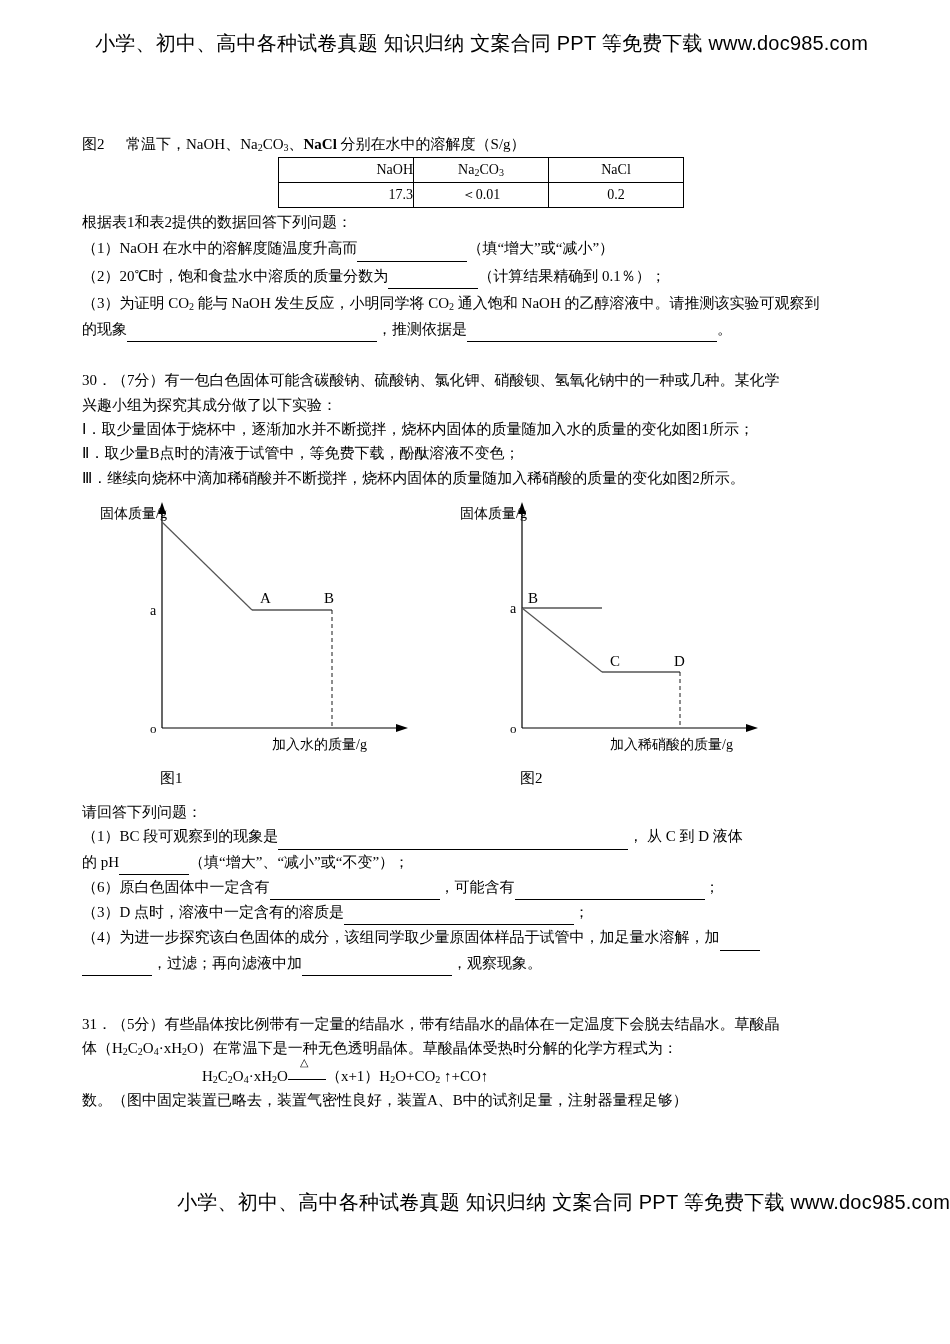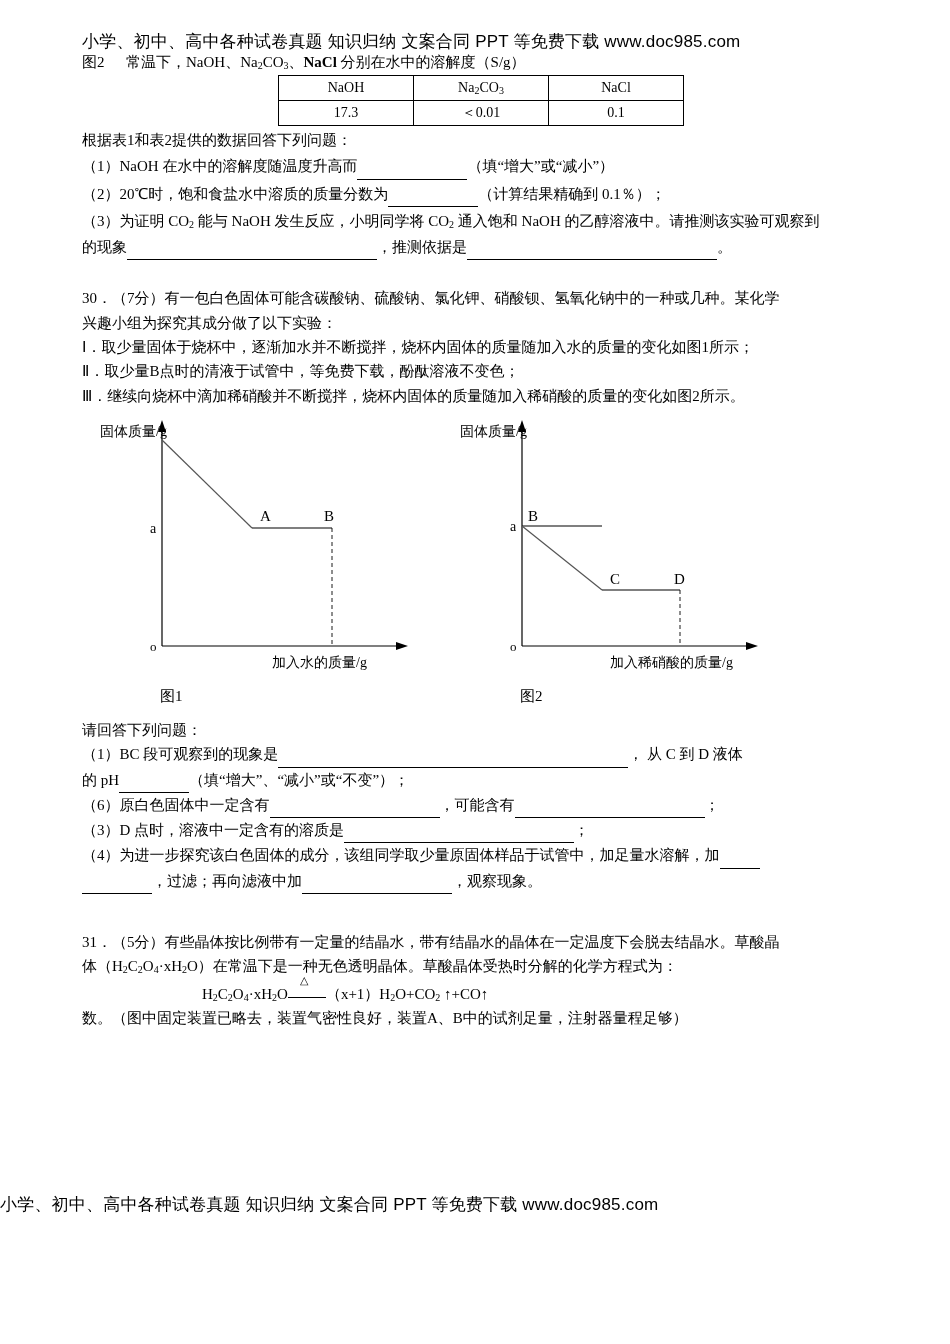--- a/index.html
+++ b/index.html
@@ -10,45 +10,45 @@
     color:#000;
     position:relative;
   }
   .page{
     position:relative;
     width:950px;height:1344px;
     box-sizing:border-box;
     padding:0 82px;
   }
   .wm{
-    text-align:left;
+    text-align:right;
     font-family:"Liberation Sans", sans-serif;
-    font-size:17px;
+    font-size:20px;
     letter-spacing:0.2px;
     color:#000;
   }
   .wm-top{padding-top:30px;}
   .wm-bottom{position:absolute;left:0;right:0;bottom:128px;}
   .blk{font-size:15px;line-height:1.62;}
   sub{font-size:10px;vertical-align:-2px;}
-  .fig2line{font-size:15px;}
+  .fig2line{margin-top:78px;font-size:15px;}
   .fig2line .gap{display:inline-block;width:14px;}
   table.soltab{
     border-collapse:collapse;
     margin:3px 0 0 196px;
     font-family:"Liberation Serif", serif;
     font-size:14px;
   }
   table.soltab td{
     border:1px solid #000;
     text-align:center;
     padding:2px 0;
     height:20px;
   }
-  table.soltab td.c1{width:134px;}
+  table.soltab td.c1{width:134px;text-align:right;}
   table.soltab td.c2{width:134px;}
   table.soltab td.c3{width:134px;}
   .q-line{margin-top:2px;}
   .ul{display:inline-block;border-bottom:1px solid #000;}
   .u40{width:40px;}
   .u70{width:70px;}
   .u90{width:90px;}
   .u110{width:110px;}
   .u150{width:150px;}
   .u170{width:170px;}
@@ -99,21 +99,21 @@
   <table class="soltab">
     <tbody>
         <tr>
       <td class="c1">NaOH</td>
       <td class="c2">Na<sub>2</sub>CO<sub>3</sub></td>
       <td class="c3">NaCl</td>
     </tr>
     <tr>
       <td class="c1">17.3</td>
       <td class="c2">＜0.01</td>
-      <td class="c3">0.1</td>
+      <td class="c3">0.2</td>
     </tr>
   </tbody>
     </table>
 
   <div class="blk">
     <div class="q-line">根据表1和表2提供的数据回答下列问题：</div>
     <div class="q-line">
       <span>（1）NaOH 在水中的溶解度随温度升高而</span><span class="ul u110">&nbsp;</span><span>（填“增大”或“减小”）</span>
     </div>
     <div class="q-line">

